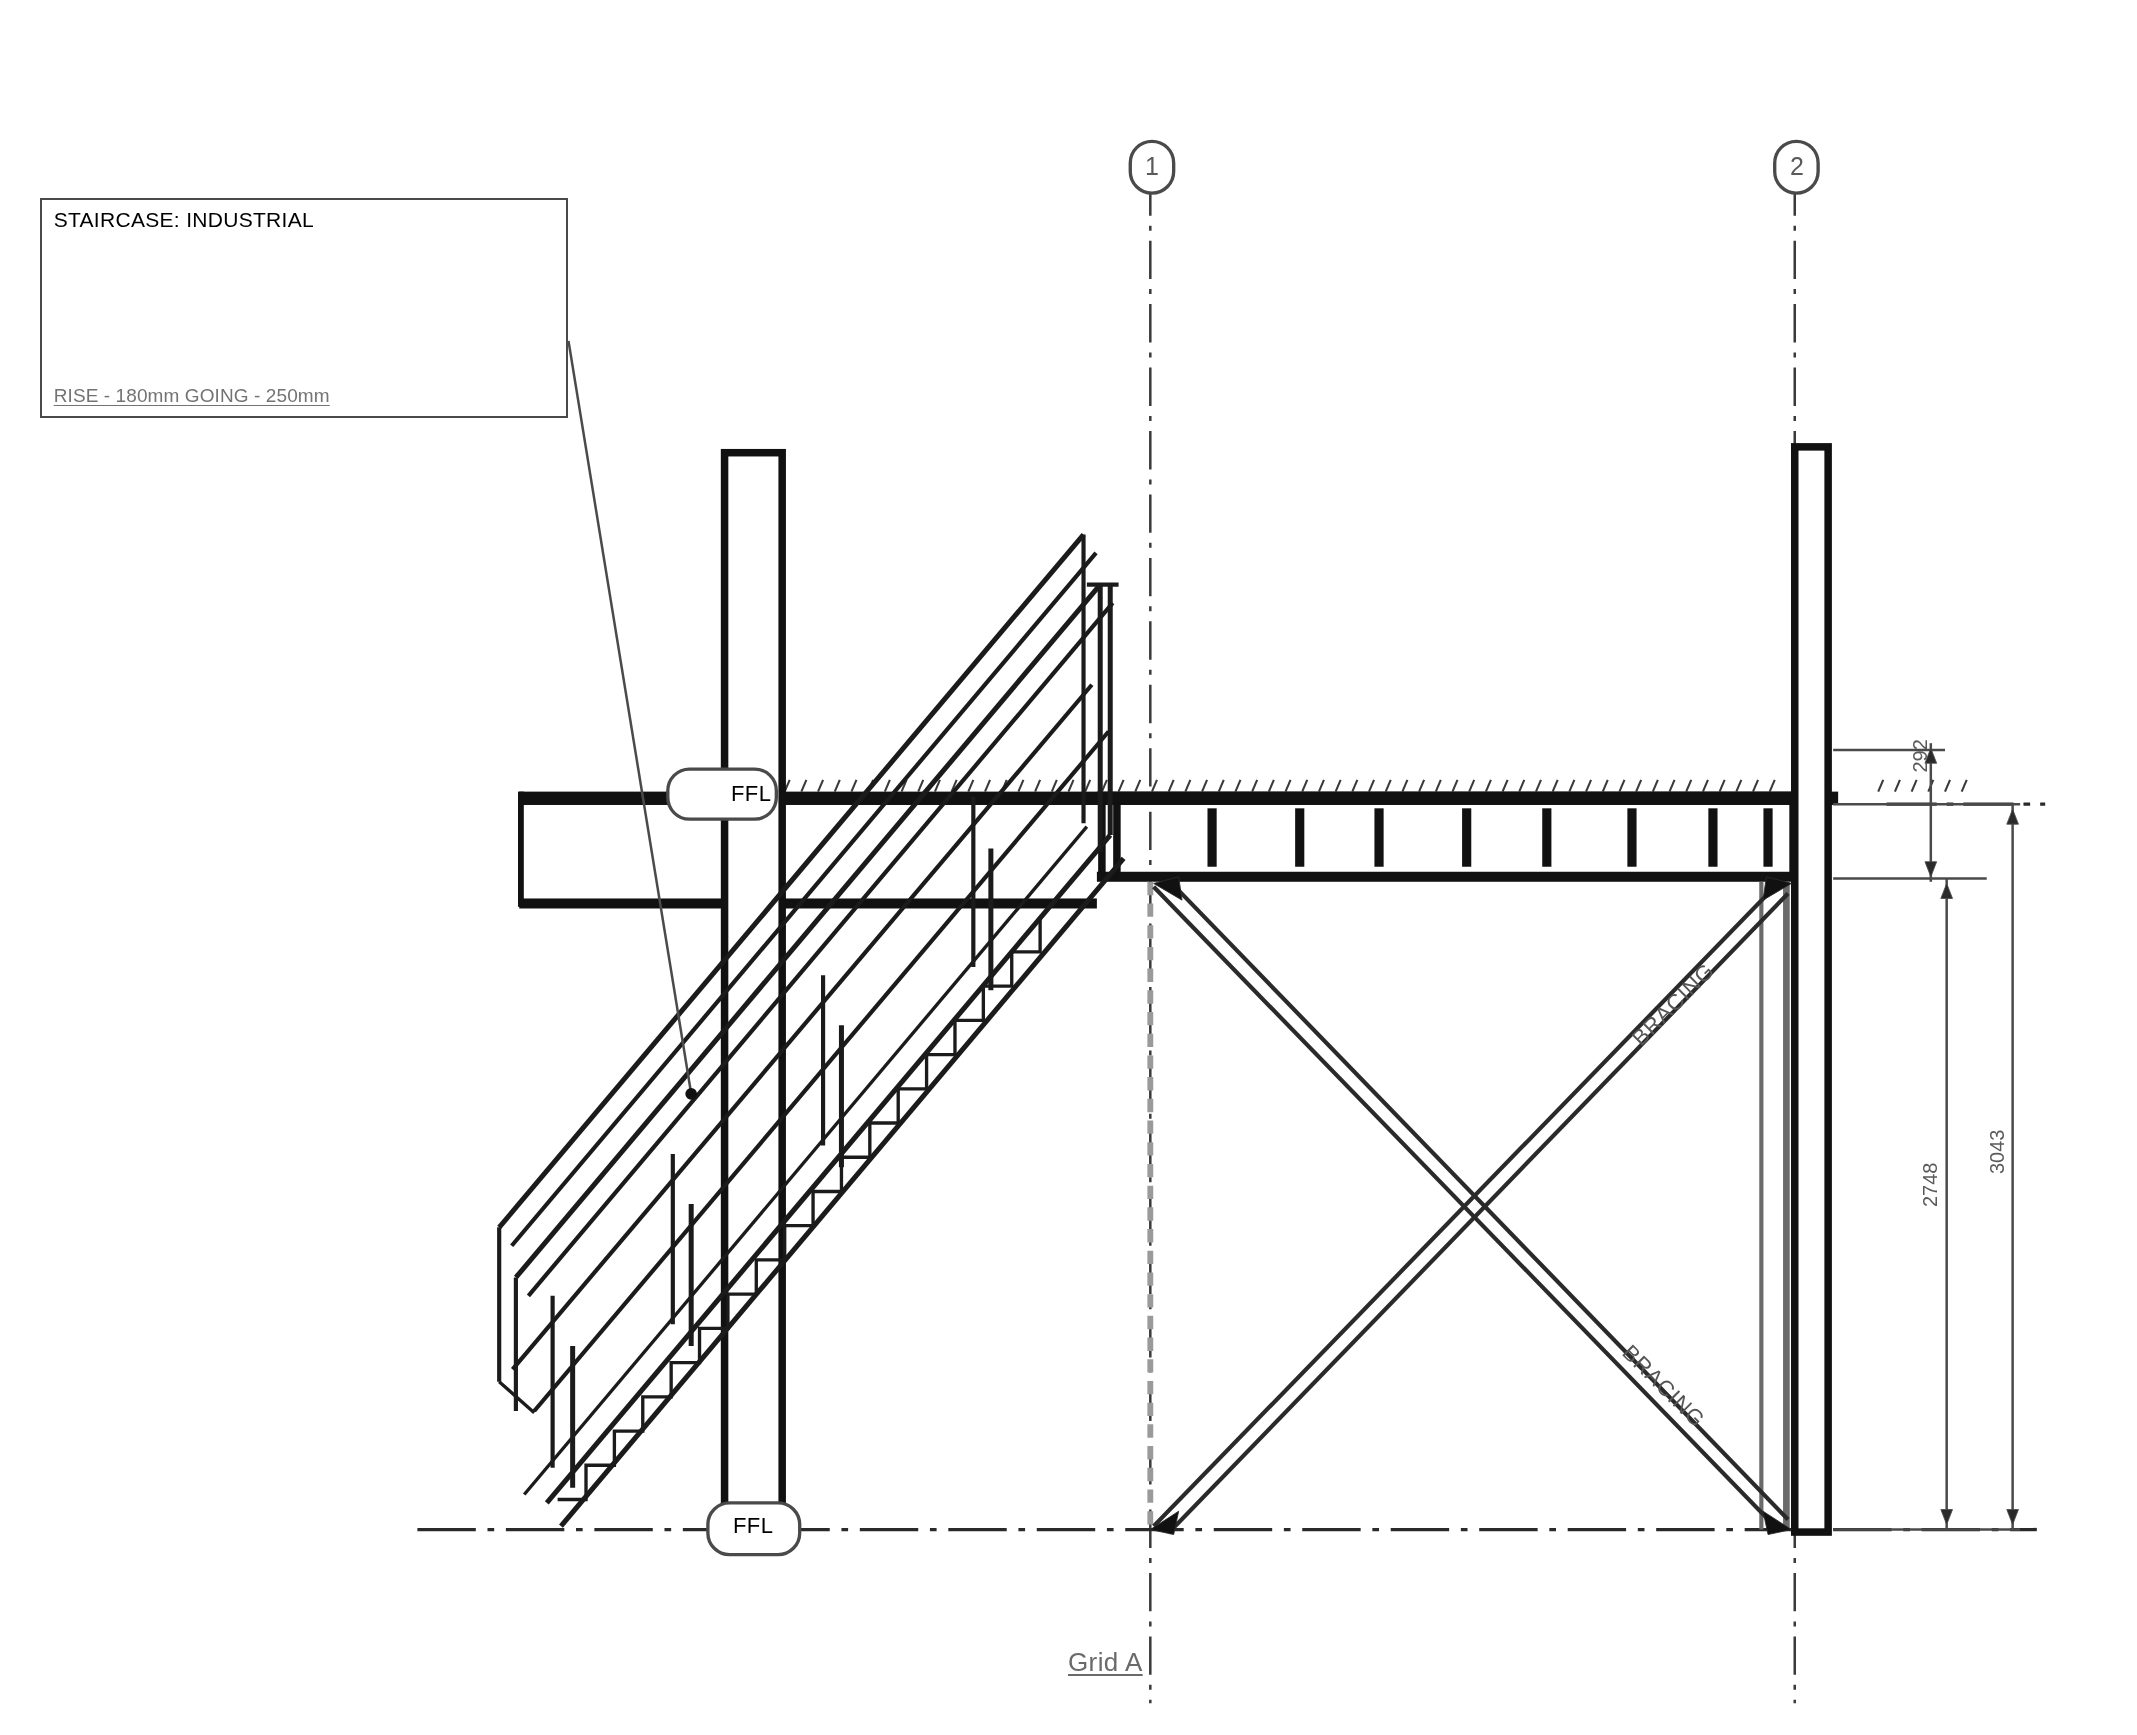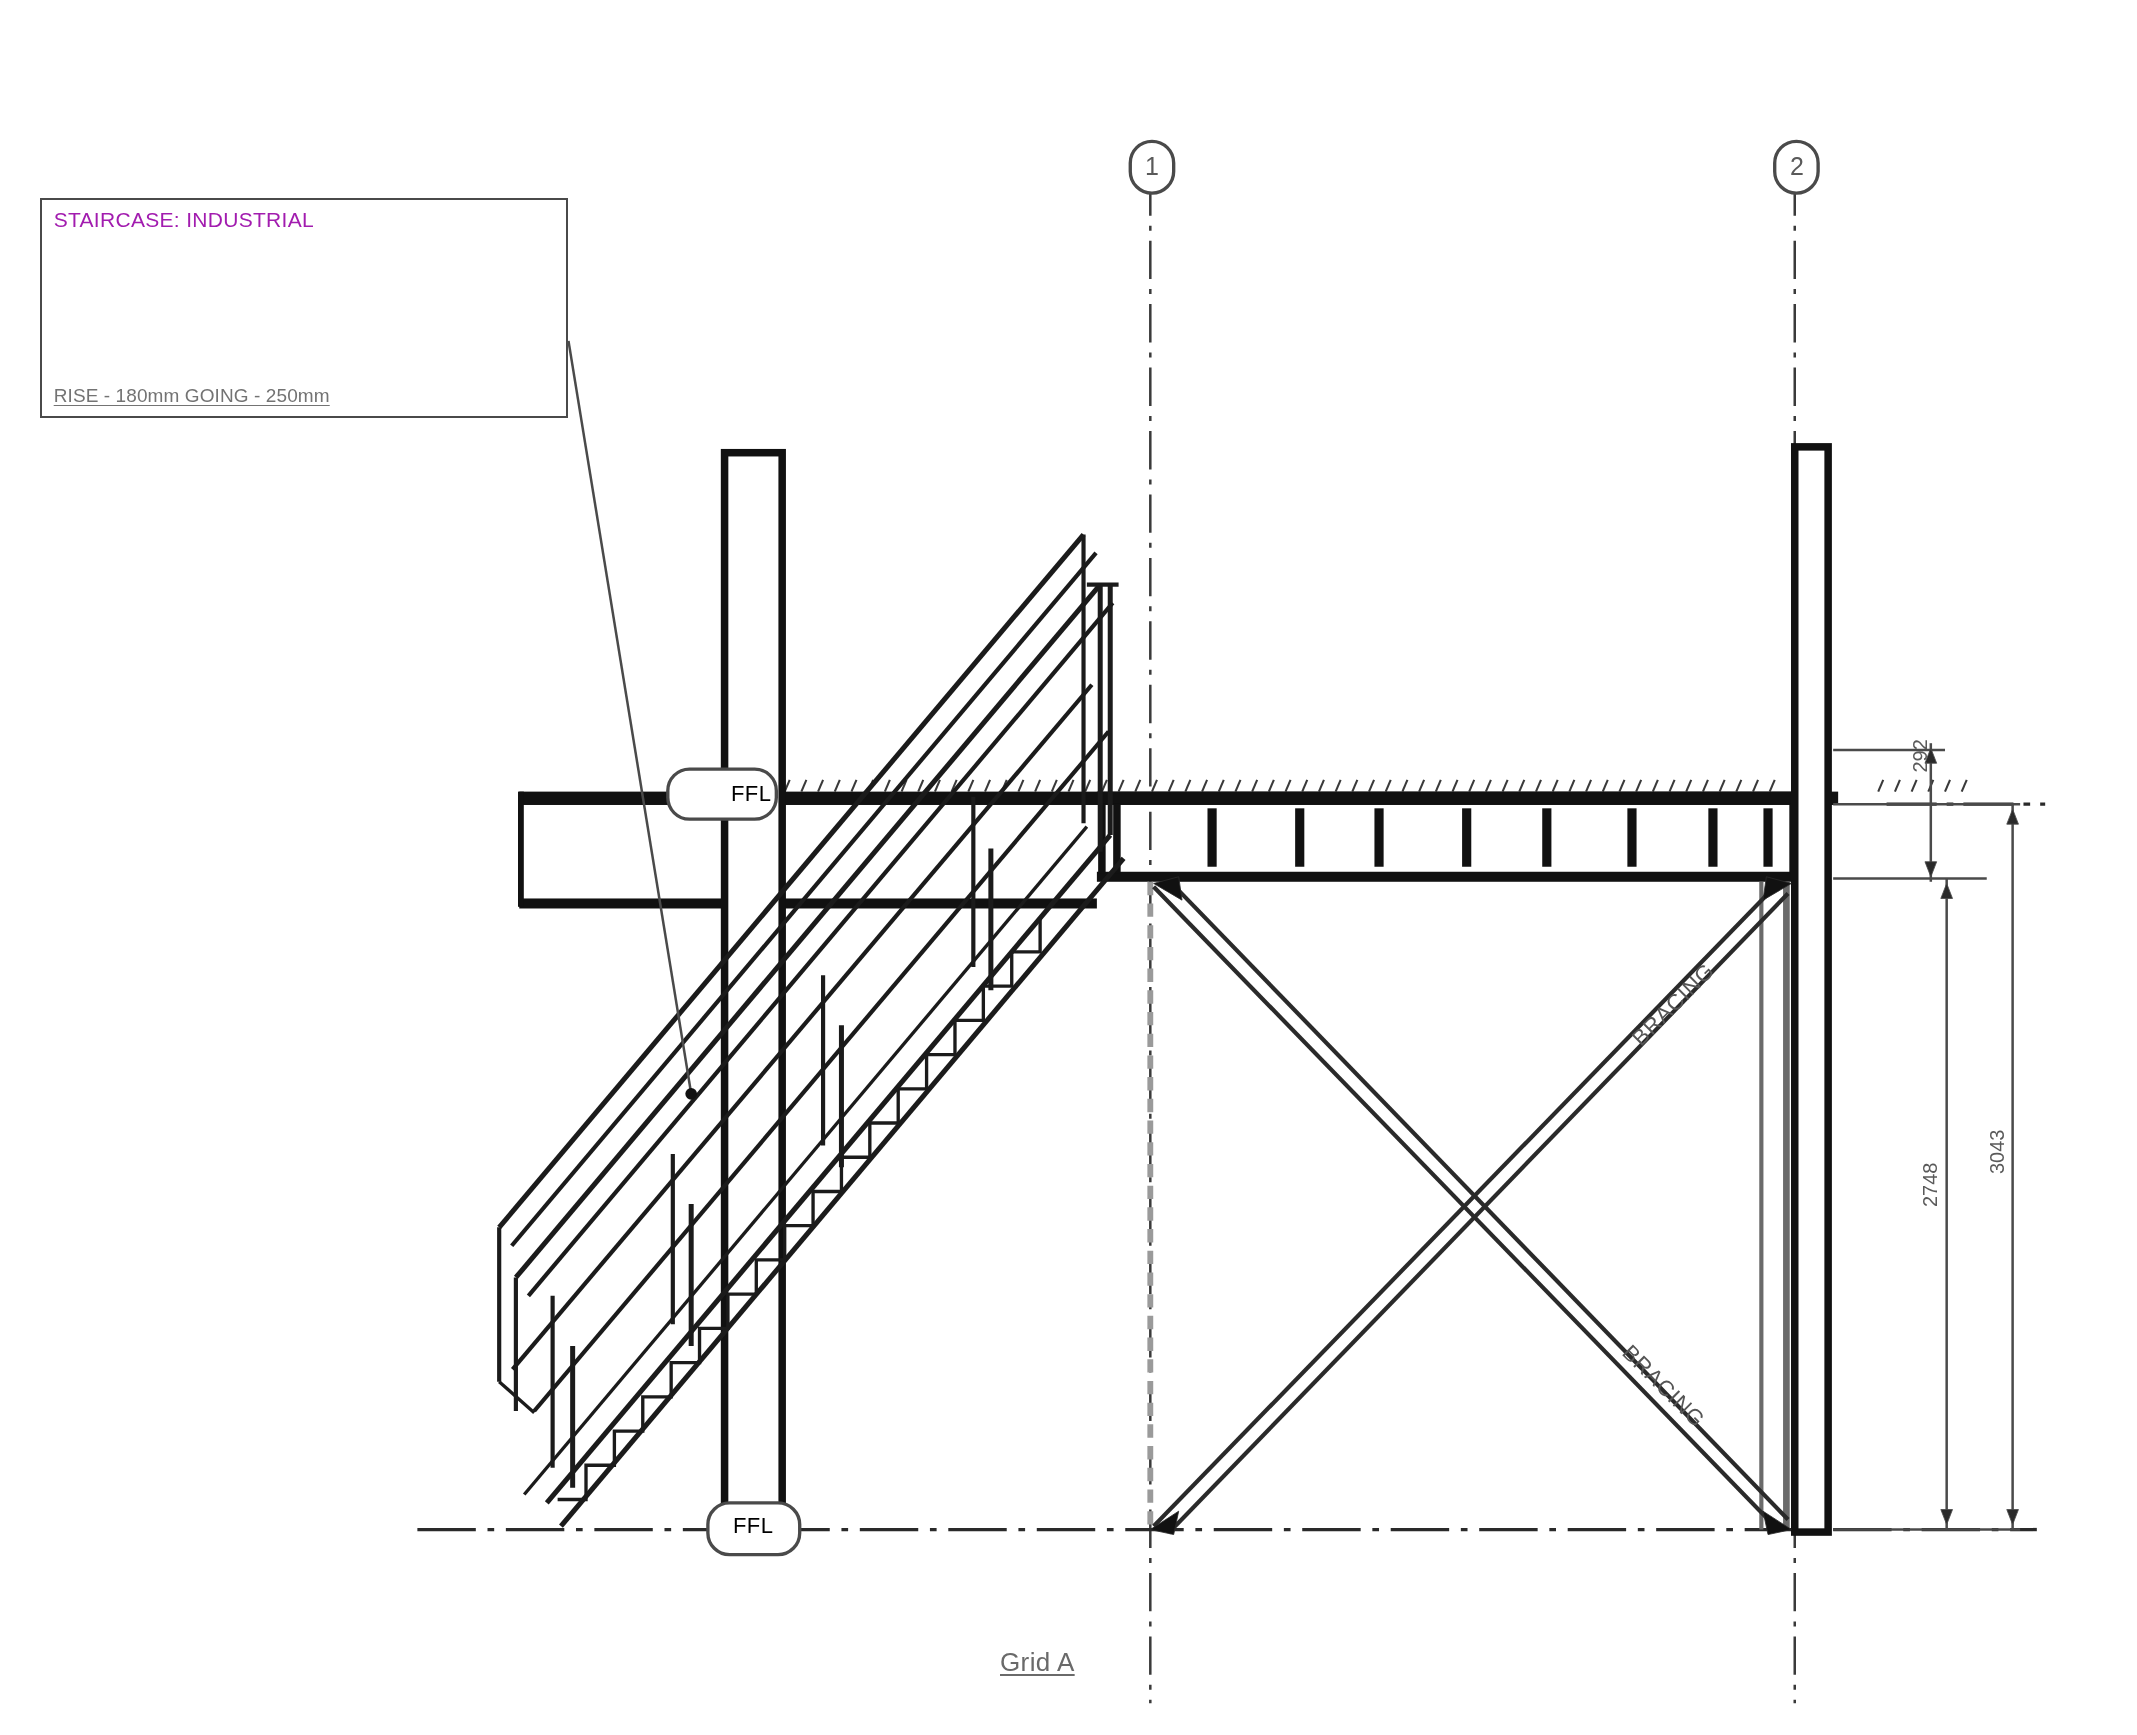--- a/index.html
+++ b/index.html
@@ -26,21 +26,21 @@
     left:40px; top:198px;
     width:528px; height:220px;
     border:2.5px solid #4a4a4a;
     background:#ffffff;
     box-sizing:border-box;
     padding:8.3px 10px 0 11.7px;
   }
   .note-title{
     font-size:21px;
     letter-spacing:0.3px;
-    color:#a21caf;
+    color:#000000;
     white-space:nowrap;
     line-height:1.1;
   }
   .note-body{
     margin-top:25px;
     font-size:20.5px;
     line-height:1.29;
     color:#5e5e5e;
     letter-spacing:0.1px;
     white-space:nowrap;
@@ -58,21 +58,21 @@
   }
   .grid-label{
     position:absolute;
     font-size:25px;
     color:#5a5a5a;
     text-align:center;
     width:50px;
   }
   .grid-a{
     position:absolute;
-    left:1000px; top:1647px;
+    left:1068px; top:1647px;
     font-size:26px;
     color:#6a6a6a;
     text-decoration:underline;
     text-underline-offset:3.3px;
     letter-spacing:0.4px;
   }
   .lvl-text{
     position:absolute;
     font-size:22px;
     color:#000000;

